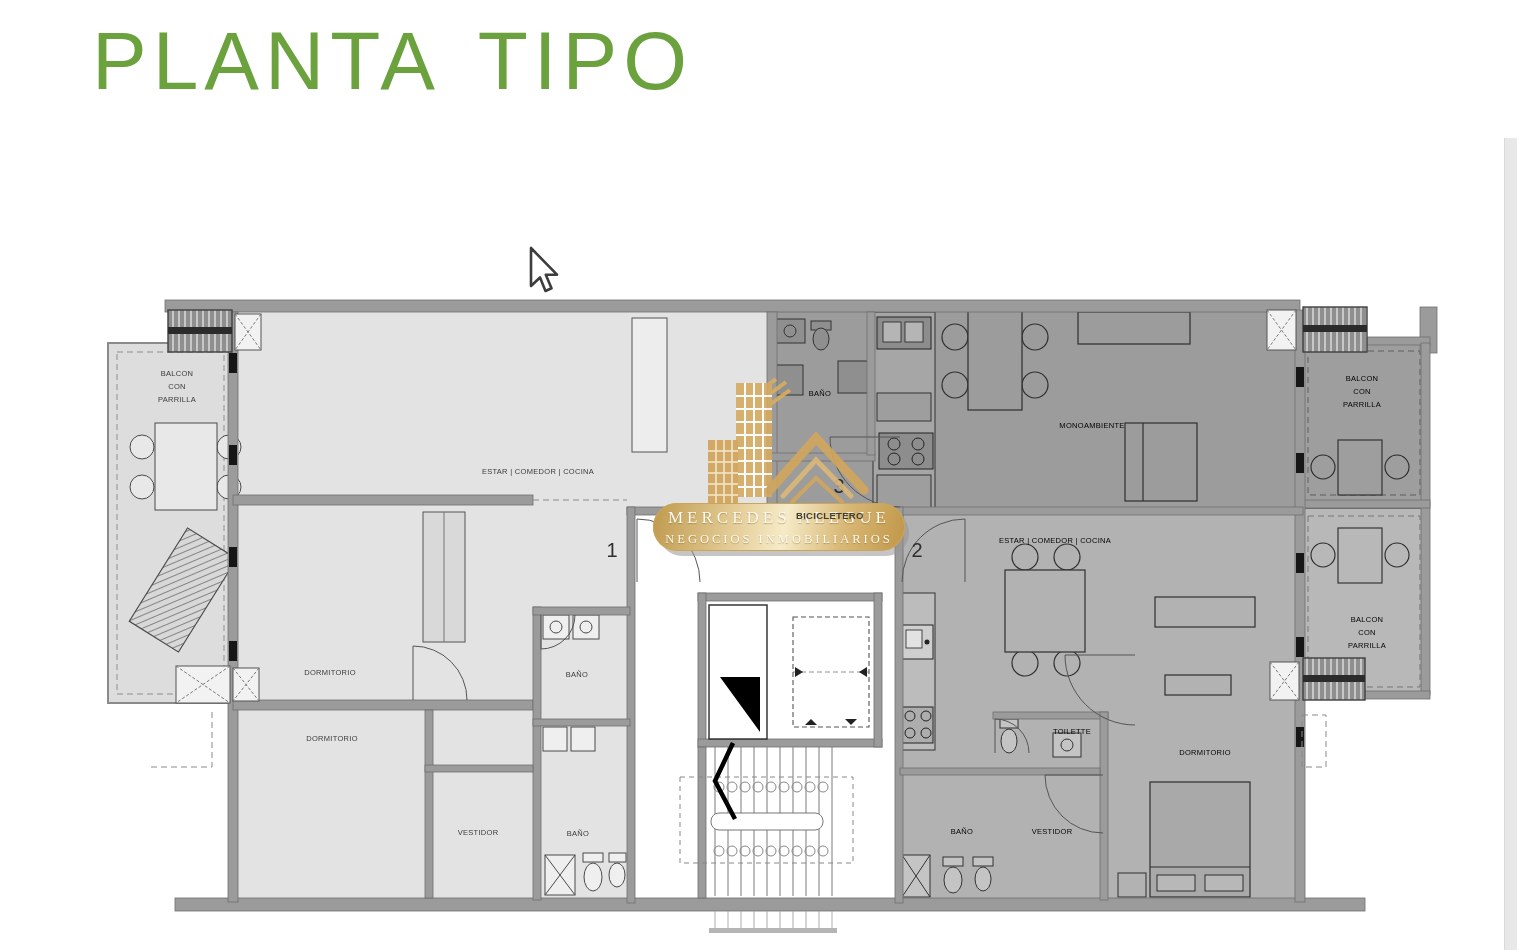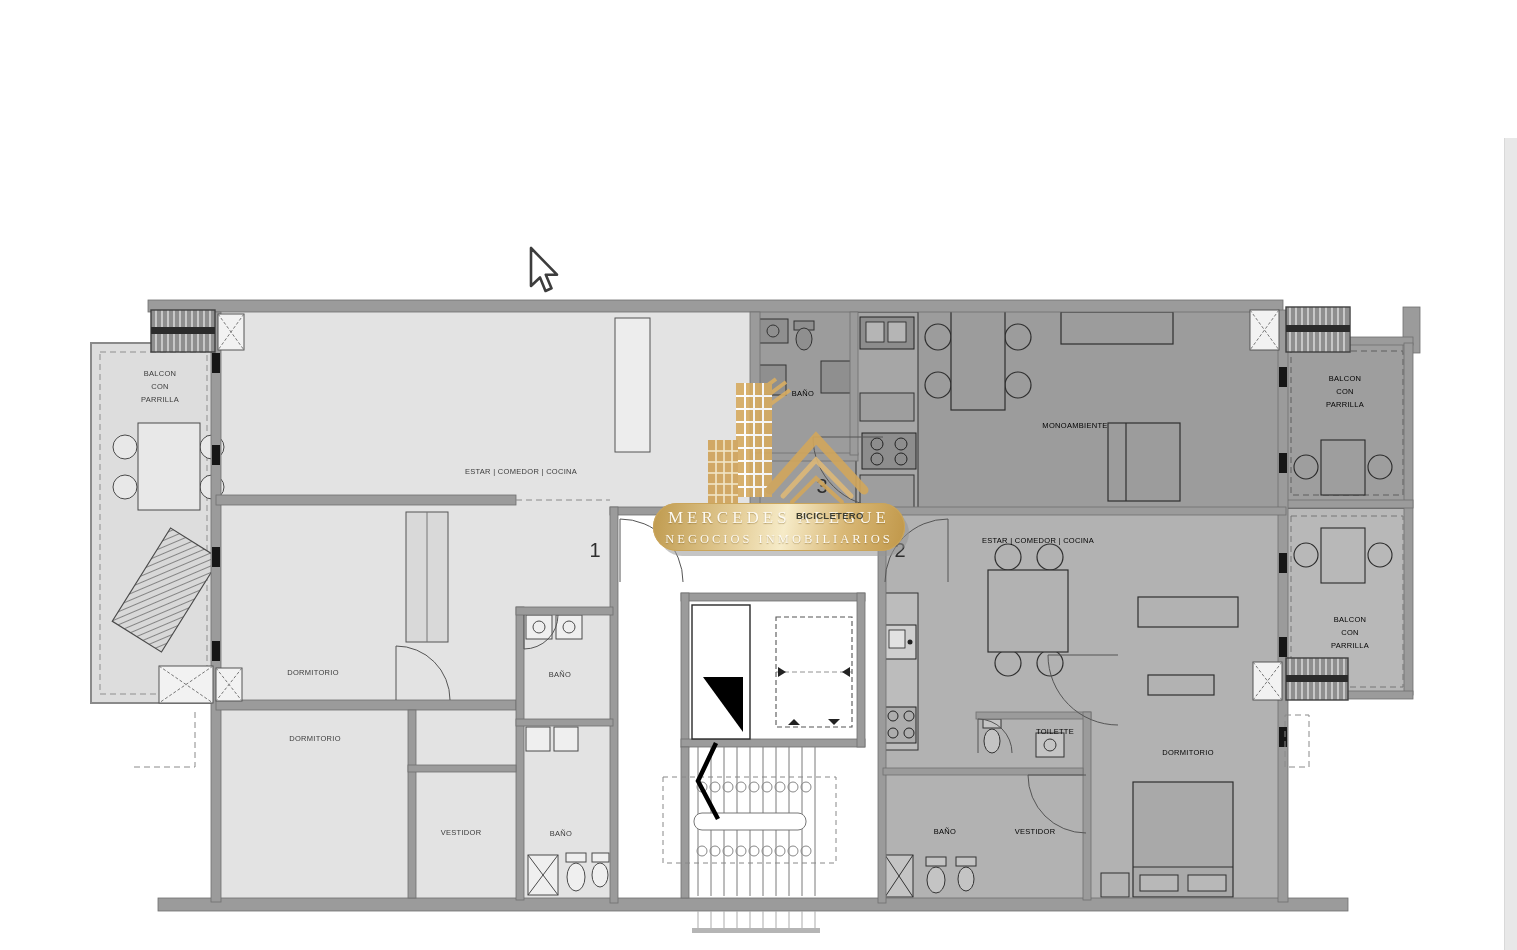--- a/index.html
+++ b/index.html
@@ -2,21 +2,21 @@
 <html><head>
 <meta charset="utf-8">
 <style>
   html,body{margin:0;padding:0;background:#fff;}
   .screen{position:relative;width:1517px;height:950px;background:#ffffff;overflow:hidden;
           font-family:"Liberation Sans",sans-serif;}
   .page-title{position:absolute;left:92px;top:14px;font-size:82px;font-weight:400;
               letter-spacing:6px;word-spacing:14px;color:#6ba23e;}
   .edge-strip{position:absolute;right:0;top:138px;width:12px;height:812px;background:#e8e8e8;
               border-left:1px solid #d9d9d9;}
-  .plan-wrap{position:absolute;left:88px;top:295px;width:1340px;height:645px;z-index:1;}
+  .plan-wrap{position:absolute;left:105px;top:295px;width:1340px;height:645px;z-index:1;}
   .wm-logo{position:absolute;left:688px;top:368px;width:185px;height:158px;z-index:2;opacity:.95;}
   .wm-banner{position:absolute;left:653px;top:503px;width:252px;height:48px;border-radius:32px;
              z-index:3;background:linear-gradient(100deg,#bf9a4e 0%,#e6d09c 35%,#f6ebc8 52%,#d9b876 75%,#c09749 100%);
              box-shadow:5px 6px 0 -1px rgba(150,150,150,.55), inset 0 0 0 1px #caa55b;
              display:flex;flex-direction:column;align-items:center;justify-content:center;}
   .wm-line1{font-family:"Liberation Serif",serif;font-size:17px;letter-spacing:4px;color:#fdfaf2;
             text-shadow:0 1px 1px rgba(120,90,30,.45);white-space:nowrap;}
   .wm-line2{font-family:"Liberation Serif",serif;font-size:12.5px;letter-spacing:3px;color:#fdfaf2;
             margin-top:4px;text-shadow:0 1px 1px rgba(120,90,30,.45);white-space:nowrap;}
   .bike-label{position:absolute;left:796px;top:510px;z-index:4;font-size:9.5px;font-weight:700;
@@ -26,20 +26,21 @@
   .lbl{font-size:7.5px;fill:#3a3a3a;letter-spacing:.3px;}
   .lbl-dark{font-size:7.5px;fill:#26262
 6;letter-spacing:.3px;}
   .unum{font-size:20px;fill:#2e2e2e;}
 </style>
 </head>
 <body>
 
 <div class="screen">
 
+  <div class="page-title">PLANTA TIPO</div>
 
   <div class="edge-strip"></div>
 
   <div class="plan-wrap">
   <svg width="1340" height="645" viewBox="0 0 1340 645" xmlns="http://www.w3.org/2000/svg">
     <defs>
       <pattern id="hatchDiag" width="6" height="6" patternUnits="userSpaceOnUse" patternTransform="rotate(35)">
         <rect width="6" height="6" fill="#d8d8d8"></rect>
         <line x1="0" y1="0" x2="0" y2="6" stroke="#6f6f6f" stroke-width="1.6"></line>
       </pattern>

